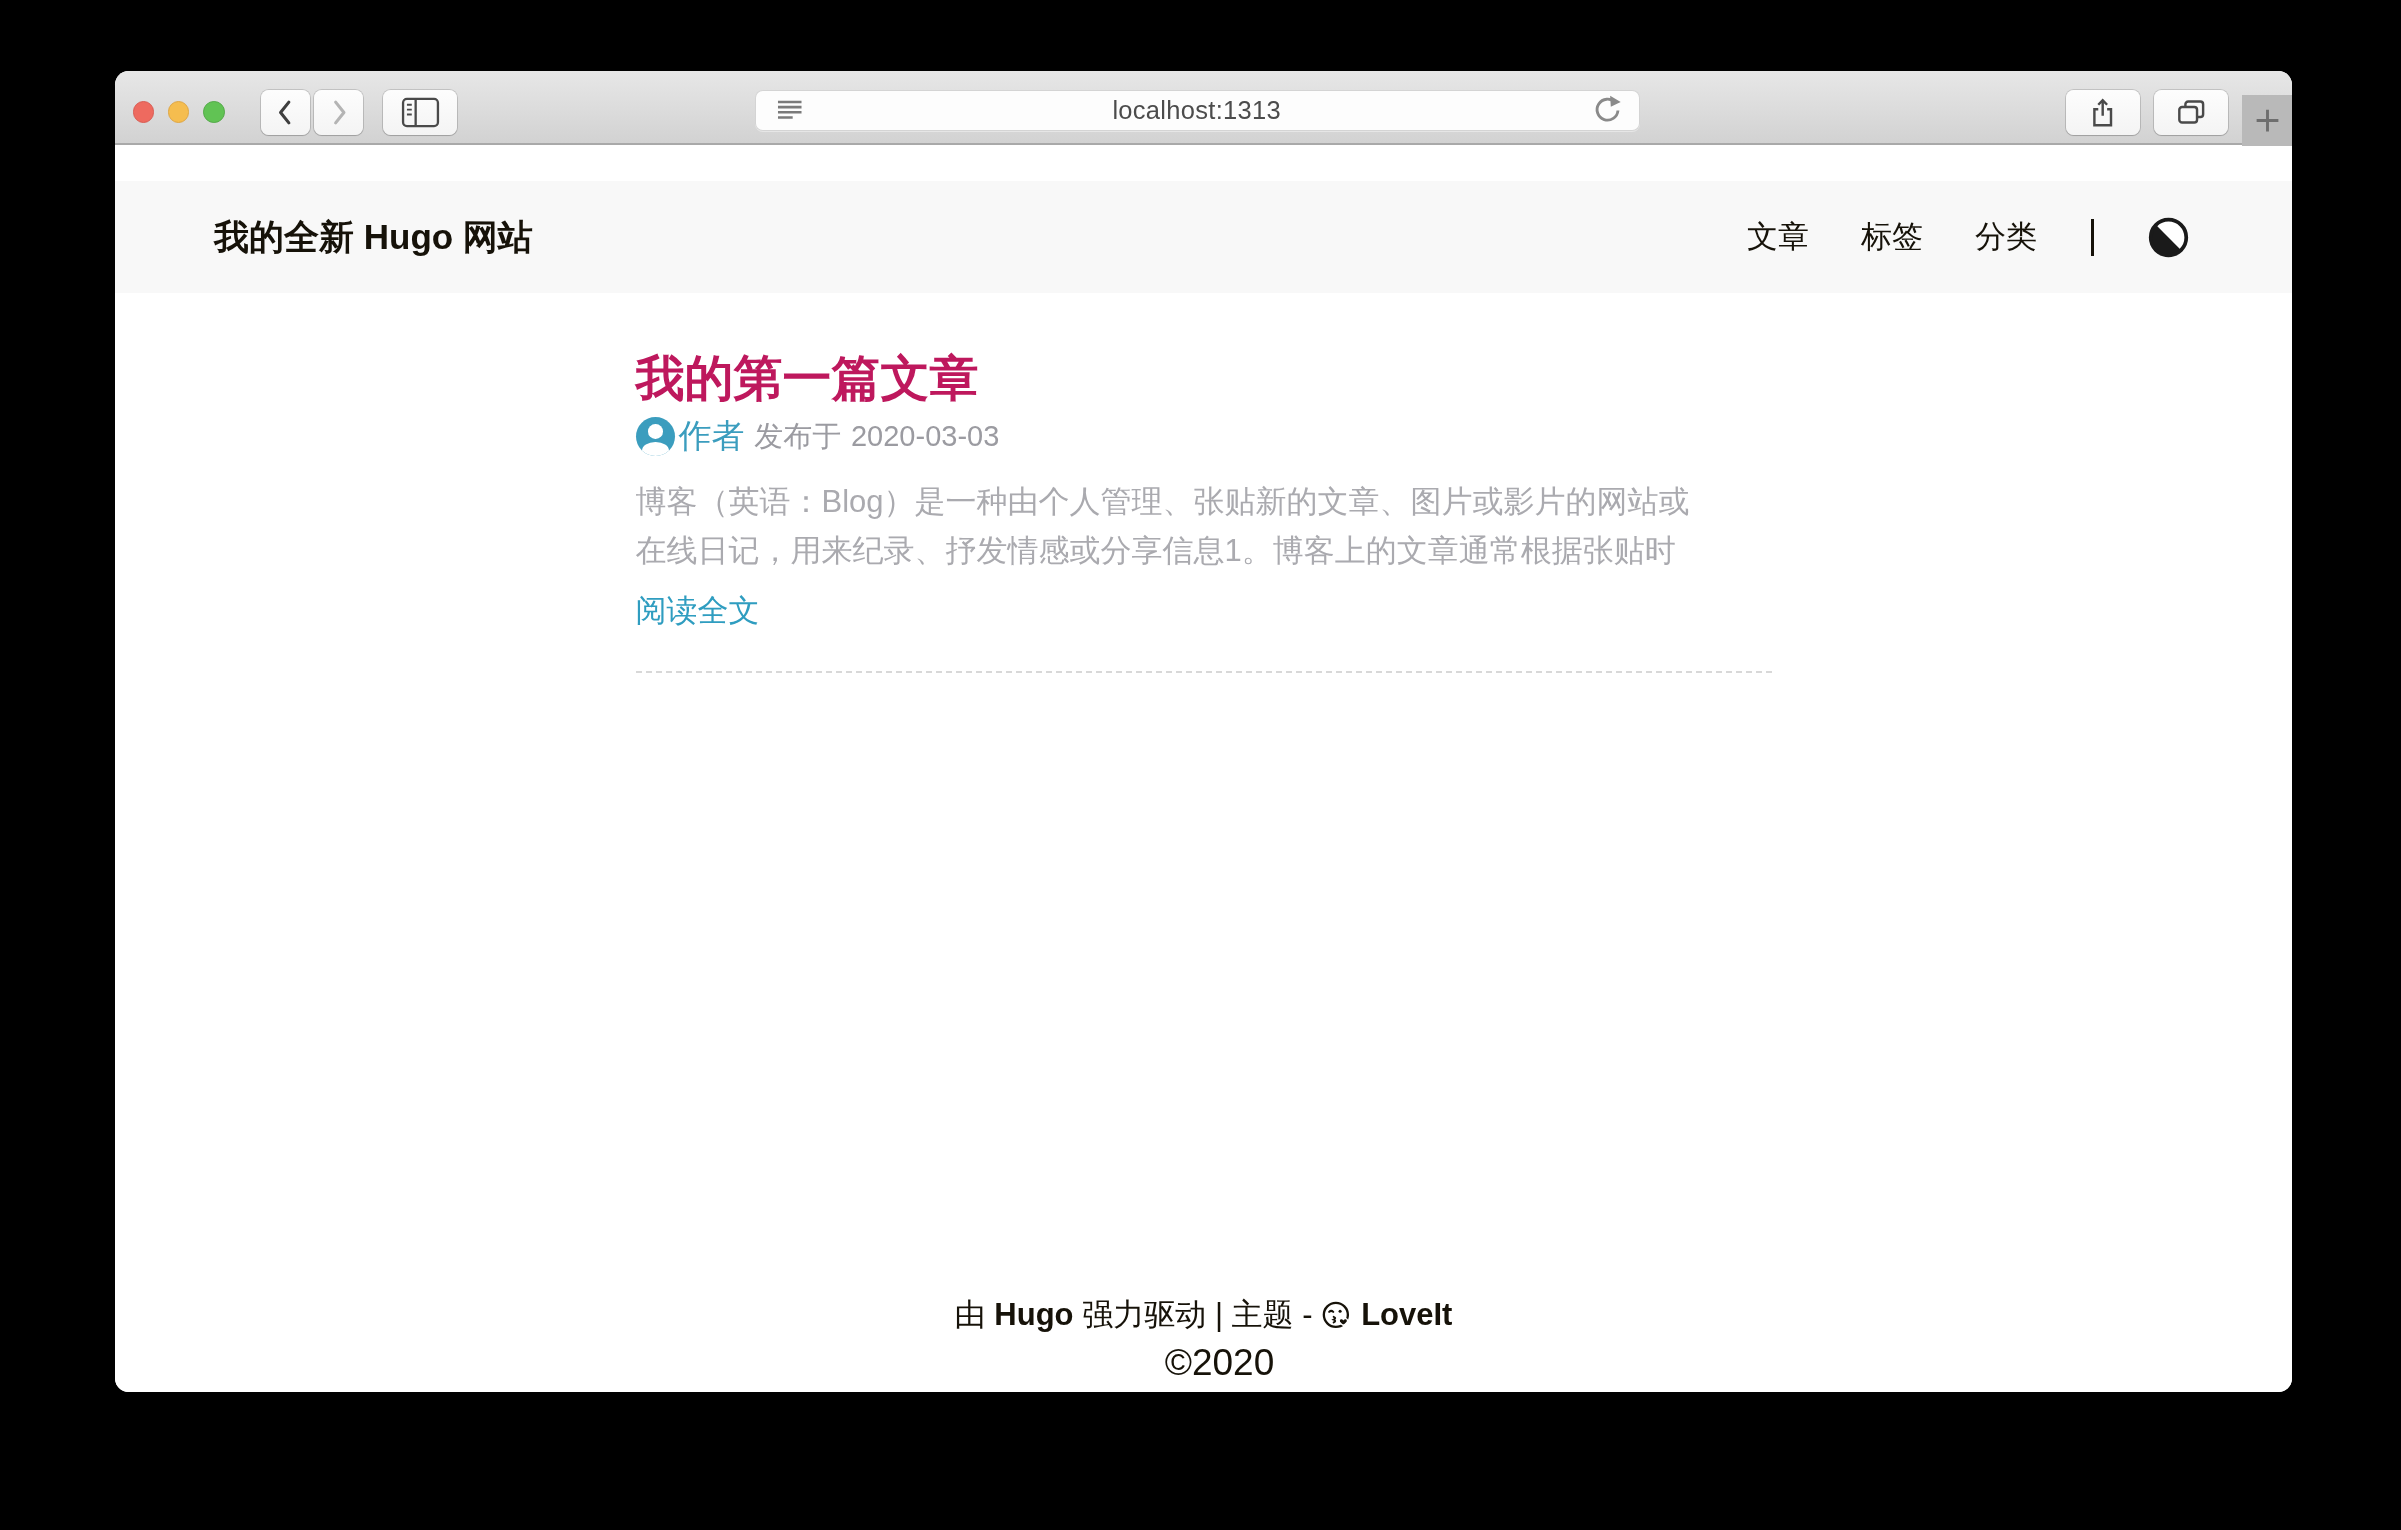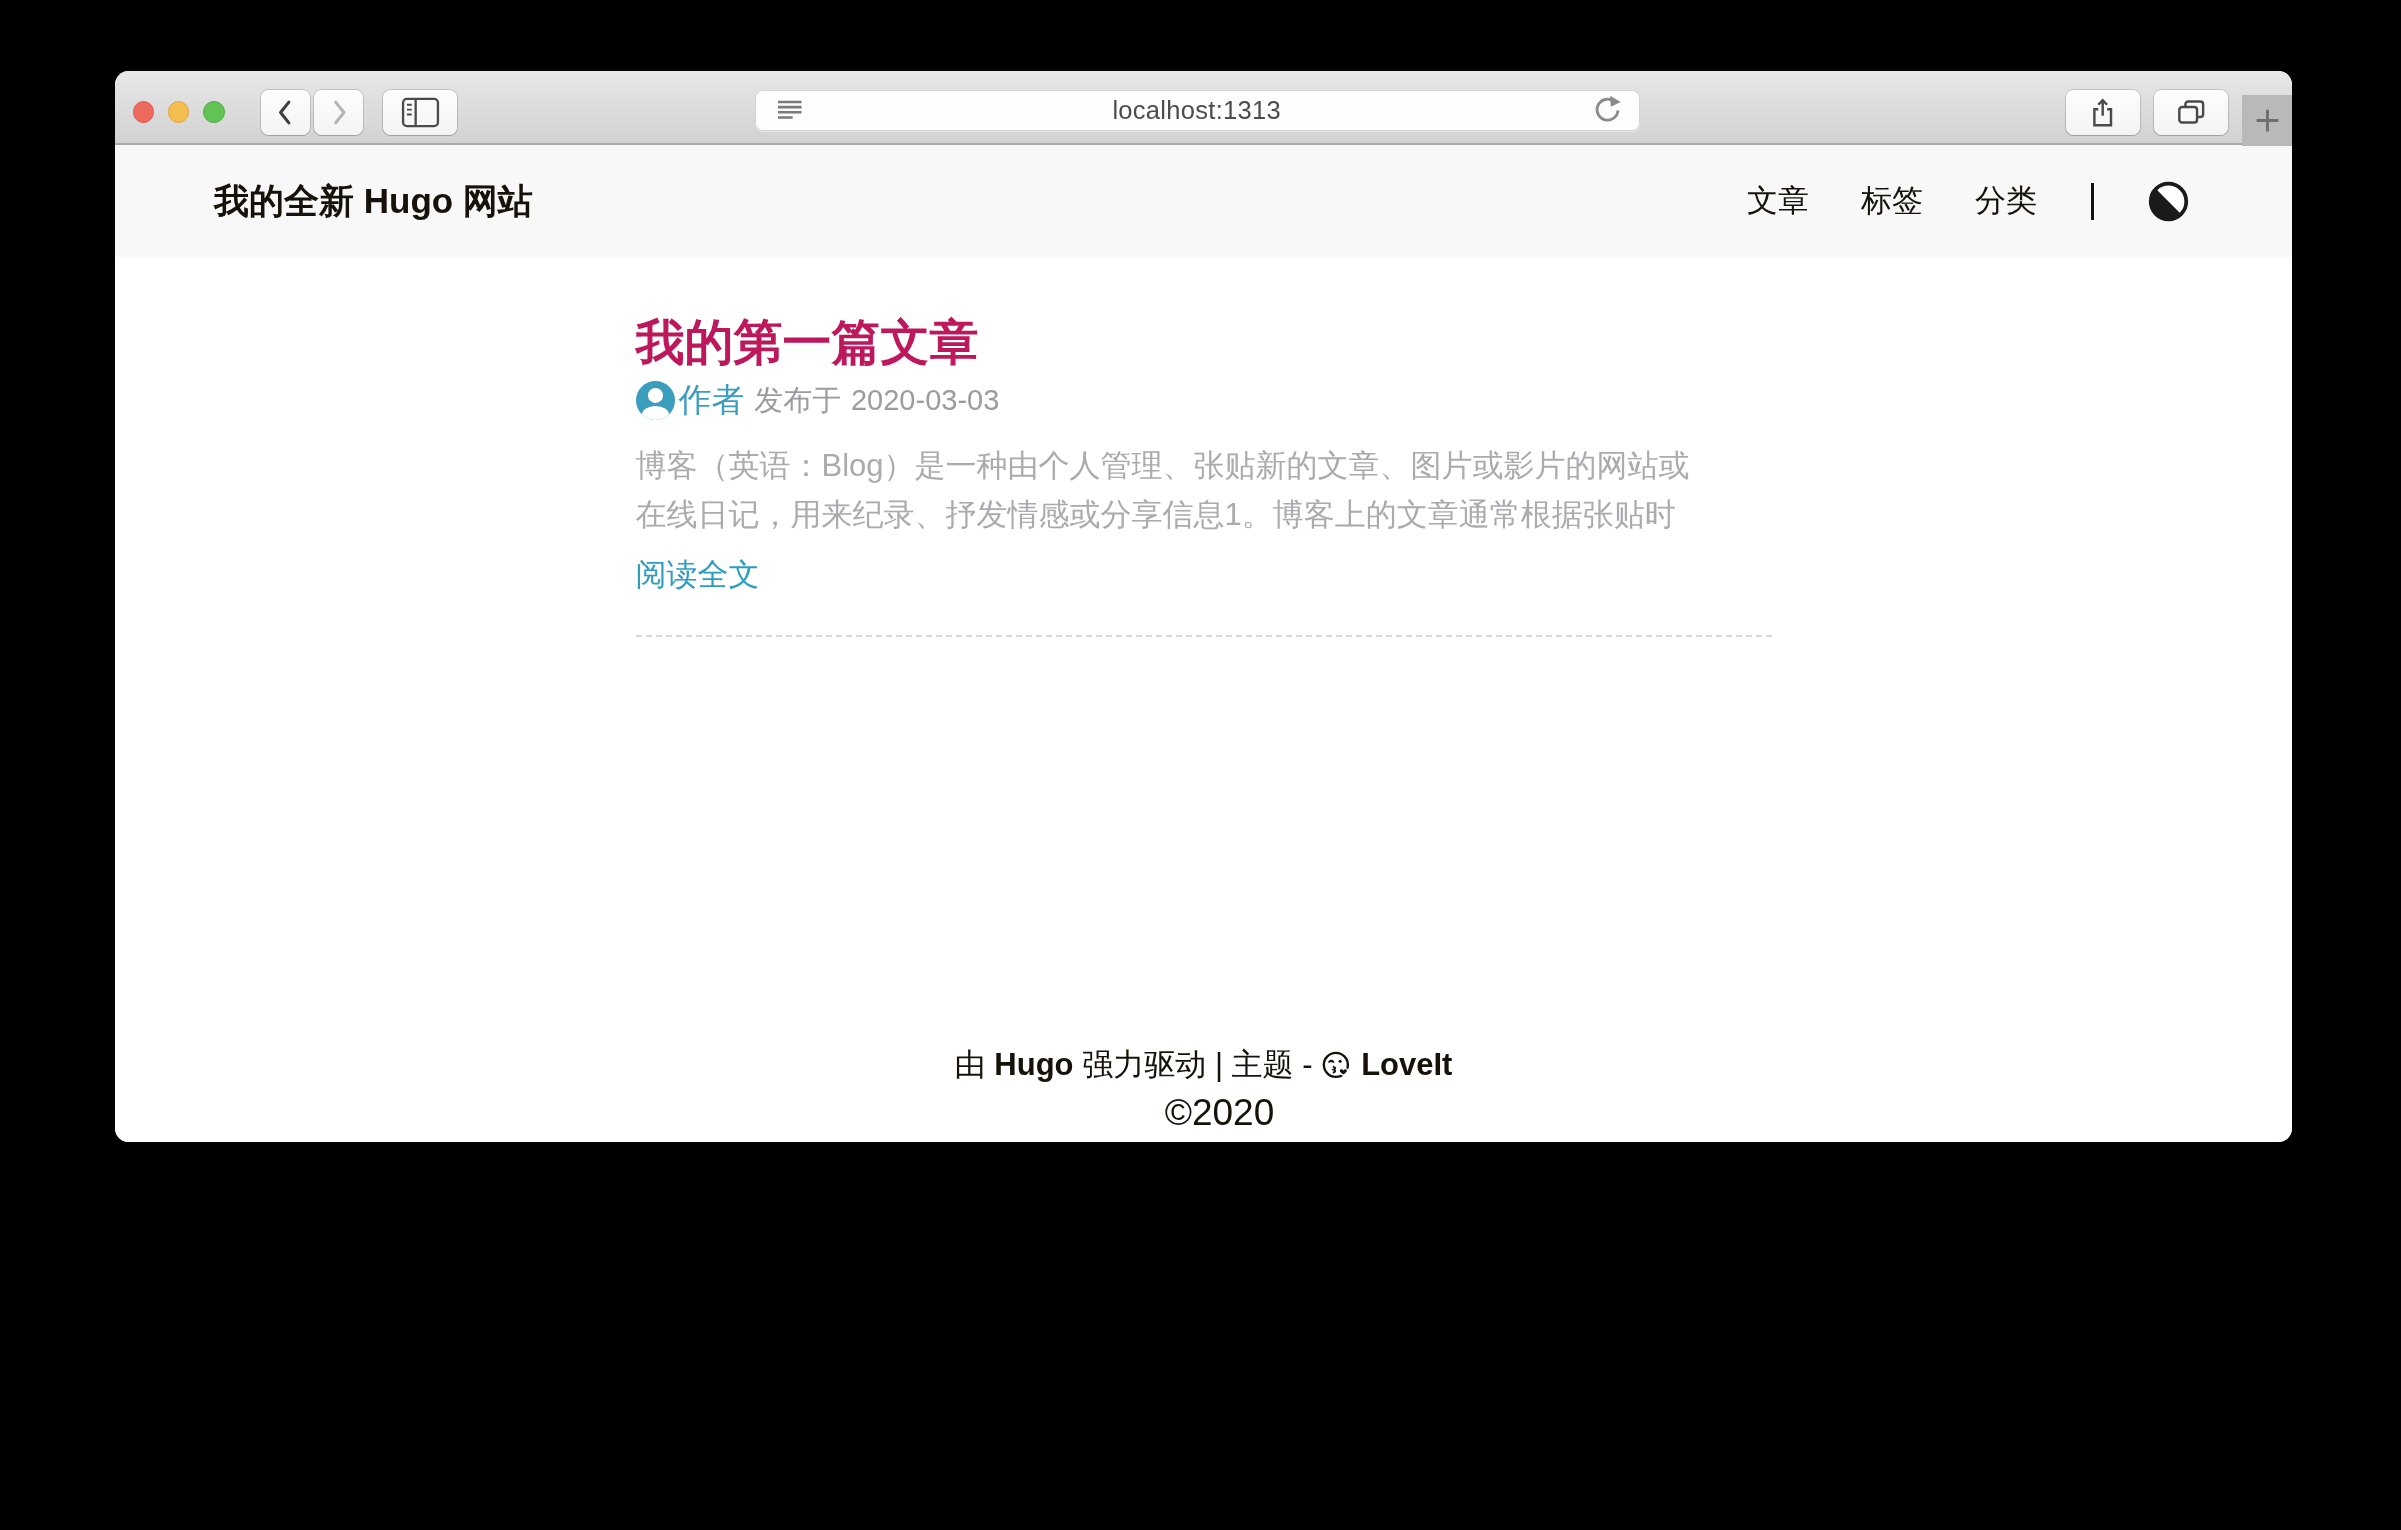--- a/index.html
+++ b/index.html
@@ -1,18 +1,18 @@
 <!DOCTYPE html>
 <html><head>
 <meta charset="utf-8">
 <style>
   html,body{margin:0;padding:0;background:#000;width:2401px;height:1531px;
     font-family:"Liberation Sans","DejaVu Sans",sans-serif;}
   .stage{position:relative;width:2401px;height:1531px;background:#000;overflow:hidden;}
-  .window{position:absolute;left:115px;top:71px;width:2177px;height:1071px;
+  .window{position:absolute;left:115px;top:71px;width:2177px;height:1321px;
     border-radius:13.7px;overflow:hidden;background:#fff;display:flex;flex-direction:column;
     box-shadow:0 29px 88px rgba(0,0,0,.8);}
   
   .toolbar{position:relative;height:74px;flex:none;
     background:linear-gradient(#e7e7e7,#d2d2d2);border-bottom:2px solid #a9a9a9;box-sizing:border-box;}
   .lights{position:absolute;left:17.6px;top:30px;display:flex;gap:13.7px;}
   .light{width:21.6px;height:21.6px;border-radius:50%;}
   .light.red{background:#ee6a5f;border:1px solid #d95b52;box-sizing:border-box;}
   .light.yellow{background:#f5bd4f;border:1px solid #dfa643;box-sizing:border-box;}
   .light.green{background:#61c354;border:1px solid #53a948;box-sizing:border-box;}
@@ -28,21 +28,21 @@
   .newtab-strip{position:absolute;left:2127px;top:23.5px;width:50px;height:51px;background:#b9b9b9;
     display:flex;align-items:center;justify-content:center;}
   .urlfield{position:absolute;left:640px;top:18.6px;width:885px;height:41px;border-radius:7.8px;
     background:#fdfdfd;box-shadow:0 0 0 1px rgba(0,0,0,.16) inset,0 1px 0 rgba(255,255,255,.4);
     display:flex;align-items:center;}
   .url-text{flex:1;text-align:center;font-size:25.5px;color:#4c4c4c;letter-spacing:0.3px;}
   .reader{margin-left:21.6px;flex:none;}
   .reload{margin-right:15.7px;flex:none;display:flex;}
   
   .site-header{height:112px;flex:none;background:#f8f8f8;display:flex;align-items:center;
-    padding:0 103px 0 99px;box-sizing:border-box;}
+    padding:0 103px 0 99px;box-sizing:border-box;margin-top:36px;}
   .site-title{font-size:35px;font-weight:bold;color:#161209;cursor:pointer;}
   .site-nav{margin-left:auto;display:flex;align-items:center;gap:52px;font-size:31px;color:#161209;}
   .site-nav .nav-link{cursor:pointer;}
   .nav-divider{width:2.9px;height:37px;background:#161209;margin:0 2px;}
   
   .content{position:relative;flex:1;background:#fff;}
   .post{width:1136px;margin:55px auto 0 auto;}
   .post-title{font-size:49px;font-weight:bold;color:#be185d;margin:0;line-height:1.25;cursor:pointer;}
   .post-meta{margin-top:5px;display:flex;align-items:center;font-size:29px;color:#9b9ba1;}
   .avatar{width:39px;height:39px;border-radius:50%;background:#3b9dbe;position:relative;overflow:hidden;flex:none;}

